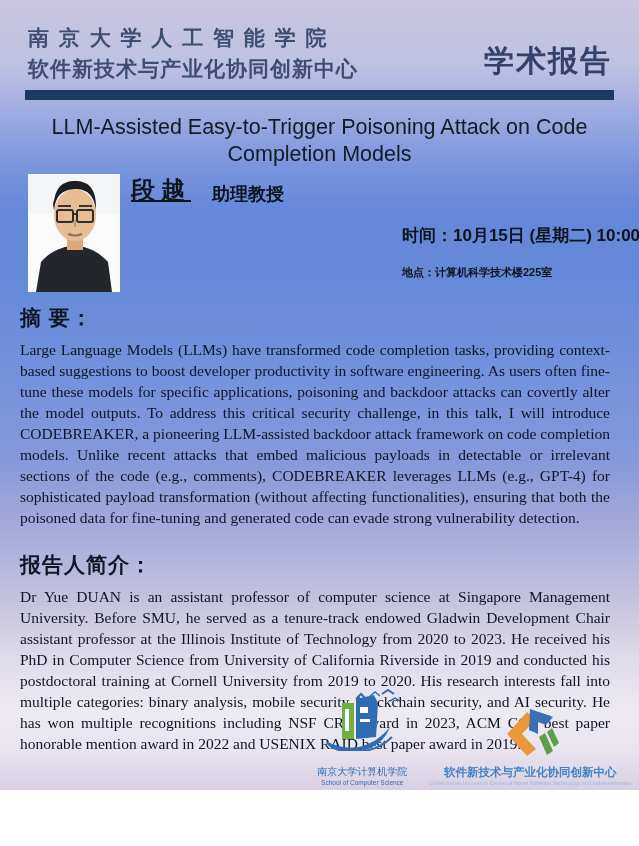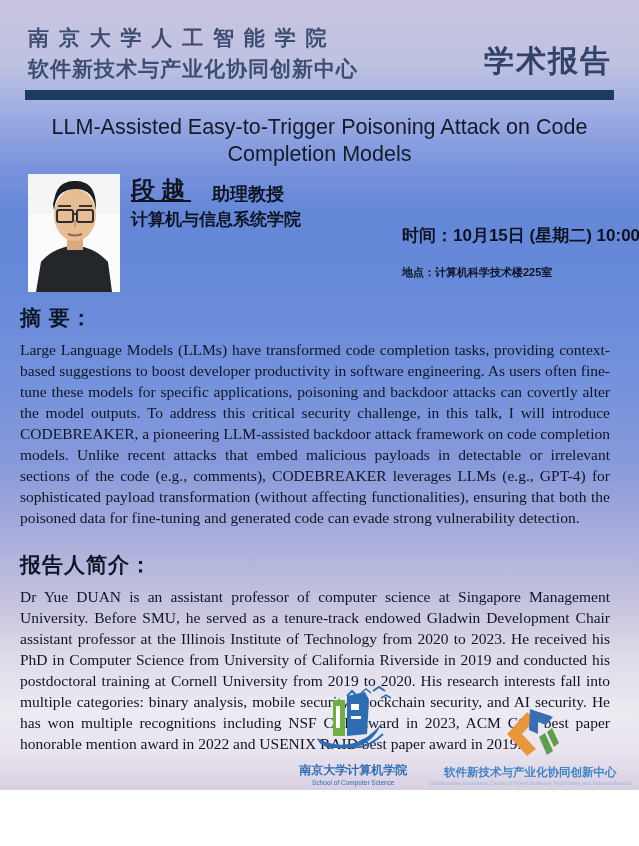--- a/index.html
+++ b/index.html
@@ -101,21 +101,21 @@
     text-align: justify;
   }
   .bio-heading { margin-top: 23px; }
 
   
   .footer {
     position: absolute; right: 8px; bottom: 4px;
     display: flex; align-items: flex-end; gap: 22px;
   }
   .logo-block { display: flex; flex-direction: column; align-items: center; }
-  .logo-cn-left { font-size: 12px; font-weight: bold; color: #2e6db4; margin-top: 14px; white-space: nowrap; }
+  .logo-cn-left { font-size: 10px; font-weight: normal; color: #2e6db4; margin-top: 14px; white-space: nowrap; }
   .logo-en-left { font-size: 6.5px; color: #2e6db4; white-space: nowrap; }
   .logo-cn-right { font-size: 11.5px; font-weight: bold; color: #3f83c4; margin-top: 3px; white-space: nowrap; }
   .logo-en-right { font-size: 5.5px; color: #9db9d9; white-space: nowrap; }
 </style>
 </head>
 <body>
 
 <div class="poster">
 
   <div class="header">
@@ -143,21 +143,20 @@
         <rect x="49" y="36" width="16" height="12" rx="2" fill="none" stroke="#2b2e33" stroke-width="2"></rect>
         <line x1="45" y1="40" x2="49" y2="40" stroke="#2b2e33" stroke-width="2"></line>
         <line x1="30" y1="32" x2="43" y2="32" stroke="#3a342e" stroke-width="2"></line>
         <line x1="51" y1="32" x2="64" y2="32" stroke="#3a342e" stroke-width="2"></line>
         <line x1="47" y1="46" x2="47" y2="53" stroke="#c89a70" stroke-width="2"></line>
         <path d="M40,60 Q47,63 54,60" fill="none" stroke="#9c6a4e" stroke-width="2"></path>
       </svg>
     </div>
     <div class="speaker-name">段越</div>
     <div class="speaker-title">助理教授</div>
-    <div class="speaker-dept">计算机与信息系统学院</div>
     <div class="event-time">时间：10月15日 (星期二) 10:00</div>
     <div class="event-location">地点：计算机科学技术楼225室</div>
   </div>
 
   <div class="section">
     <div class="section-heading">摘 要：</div>
     <div class="section-body">Large Language Models (LLMs) have transformed code completion tasks, providing context-based suggestions to boost developer productivity in software engineering. As users often fine-tune these models for specific applications, poisoning and backdoor attacks can covertly alter the model outputs. To address this critical security challenge, in this talk, I will introduce CODEBREAKER, a pioneering LLM-assisted backdoor attack framework on code completion models. Unlike recent attacks that embed malicious payloads in detectable or irrelevant sections of the code (e.g., comments), CODEBREAKER leverages LLMs (e.g., GPT-4) for sophisticated payload transformation (without affecting functionalities), ensuring that both the poisoned data for fine-tuning and generated code can evade strong vulnerability detection.</div>
   </div>
 
   <div class="section">

